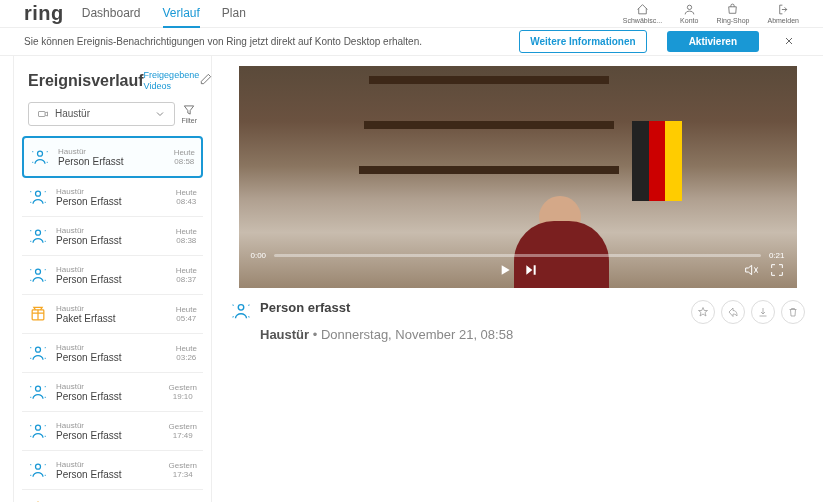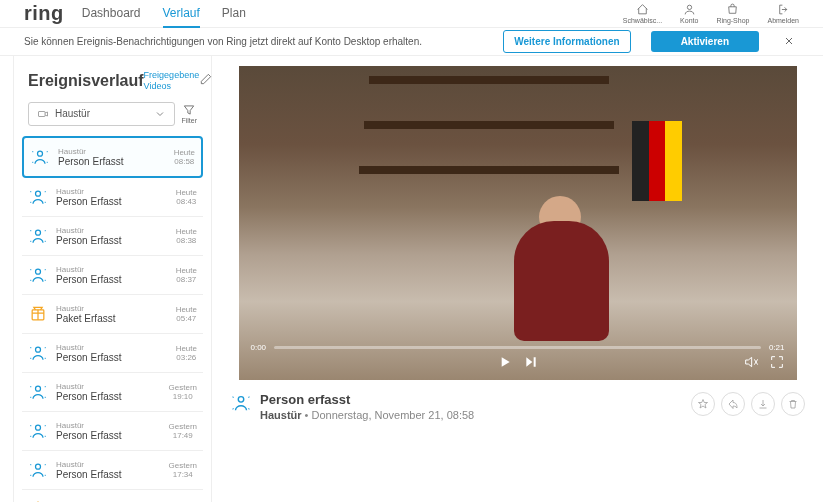--- a/index.html
+++ b/index.html
@@ -8,21 +8,21 @@
 .logo{font-weight:600;font-size:20px;letter-spacing:0.5px;color:#424242;margin-right:18px}
 .nav-tabs{display:flex;gap:22px;font-size:12px}
 .nav-tab{color:#666;cursor:pointer;padding:6px 0}
 .nav-tab.active{color:#1998d5;border-bottom:2px solid #1998d5}
 .right-nav{margin-left:auto;display:flex;gap:18px}
 .rn-item{display:flex;flex-direction:column;align-items:center;font-size:7px;color:#666;cursor:pointer}
 .rn-item svg{width:13px;height:13px;margin-bottom:1px}
 .banner{height:28px;display:flex;align-items:center;padding:0 24px;font-size:10px;color:#555;border-bottom:1px solid #eee}
 .banner-actions{margin-left:auto;display:flex;align-items:center;gap:20px}
 .btn-outline{border:1px solid #1998d5;color:#1998d5;background:#fff;padding:5px 10px;font-size:10px;border-radius:3px;cursor:pointer;font-weight:600}
-.btn-solid{background:#1998d5;color:#fff;border:none;padding:5px 30px;font-size:10px;border-radius:3px;cursor:pointer;font-weight:600}
+.btn-solid{background:#1998d5;color:#fff;border:none;padding:5px 22px;font-size:10px;border-radius:3px;cursor:pointer;font-weight:600}
 .close-x{cursor:pointer;padding:4px;color:#666}
 .main{display:flex;height:calc(502px - 56px)}
 .left-gutter{width:14px;border-right:1px solid #eee}
 .sidebar{width:198px;border-right:1px solid #eee;display:flex;flex-direction:column}
 .sb-head{padding:14px 14px 10px}
 .sb-title-row{display:flex;align-items:center;justify-content:space-between}
 .sb-title{font-size:16px;font-weight:700;color:#424242}
 .shared-link{font-size:9px;color:#1998d5;line-height:1.2;text-align:left;max-width:60px}
 .edit-btn{cursor:pointer;color:#666}
 .filter-row{display:flex;gap:6px;margin-top:10px;align-items:center}
@@ -34,37 +34,37 @@
 .event-item{border-bottom:1px solid #eee;padding:9px 6px;display:flex;align-items:center;gap:8px;cursor:pointer}
 .event-item.sel{border:2px solid #1998d5;border-radius:4px;background:#fafeff}
 .ev-icon{width:20px;height:20px;display:flex;align-items:center;justify-content:center;flex-shrink:0}
 .ev-body{flex:1;min-width:0}
 .ev-cam{font-size:8px;color:#999}
 .ev-title{font-size:10px;color:#424242;font-weight:500}
 .ev-time{text-align:center}
 .ev-day{font-size:8px;color:#999}
 .ev-hour{font-size:8px;color:#999}
 .content{flex:1;padding:10px 18px;display:flex;flex-direction:column}
-.video-wrap{position:relative;width:558px;height:314px;background:#000;align-self:center;display:flex;align-items:center;justify-content:center}
+.video-wrap{position:relative;width:558px;height:222px;background:#000;align-self:center;display:flex;align-items:center;justify-content:center}
 .video-placeholder{width:100%;height:100%;background:linear-gradient(180deg,#5a4a3a 0%,#6b5240 25%,#8a7560 45%,#b0a090 60%,#c8bcae 75%,#9a8670 100%);position:relative;overflow:hidden}
 .vp-shelf{position:absolute;top:10px;left:130px;width:240px;height:8px;background:#3d2818}
 .vp-shelf2{position:absolute;top:55px;left:125px;width:250px;height:8px;background:#3d2818}
 .vp-shelf3{position:absolute;top:100px;left:120px;width:260px;height:8px;background:#3d2818}
 .vp-person{position:absolute;top:155px;left:275px;width:95px;height:120px;background:#7a1f1f;border-radius:40px 40px 10px 10px}
 .vp-head{position:absolute;top:130px;left:300px;width:42px;height:42px;background:#d4a888;border-radius:50%}
 .vp-flag{position:absolute;top:55px;right:115px;width:50px;height:80px;background:linear-gradient(90deg,#222 33%,#c00 33% 66%,#fc0 66%)}
 .video-timebar{position:absolute;bottom:28px;left:12px;right:12px;display:flex;align-items:center;gap:8px;color:#fff;font-size:8px}
 .vt-track{flex:1;height:3px;background:rgba(255,255,255,0.4);border-radius:2px}
 .video-controls{position:absolute;bottom:6px;left:0;right:0;display:flex;align-items:center;justify-content:center;gap:10px;color:#fff}
 .vc-right{position:absolute;right:12px;display:flex;gap:10px}
 .detail-row{display:flex;align-items:flex-start;margin-top:12px;gap:8px}
 .det-icon{width:22px;height:22px}
 .det-text{flex:1}
 .det-title{font-size:13px;font-weight:600;color:#424242}
-.det-sub{font-size:11px;color:#888;margin-top:2px}
+.det-sub{font-size:13px;color:#888;margin-top:12px}
 .det-sub b{color:#555;font-weight:600}
 .det-actions{display:flex;gap:6px}
 .circ-btn{width:24px;height:24px;border:1px solid #ddd;border-radius:50%;display:flex;align-items:center;justify-content:center;cursor:pointer;color:#888}
 .person-svg{stroke:#1998d5;fill:none;stroke-width:1.5}
 .package-svg{stroke:#f5a623;fill:none;stroke-width:1.5}
 </style>
 </head>
 <body>
 
 <div class="header">

